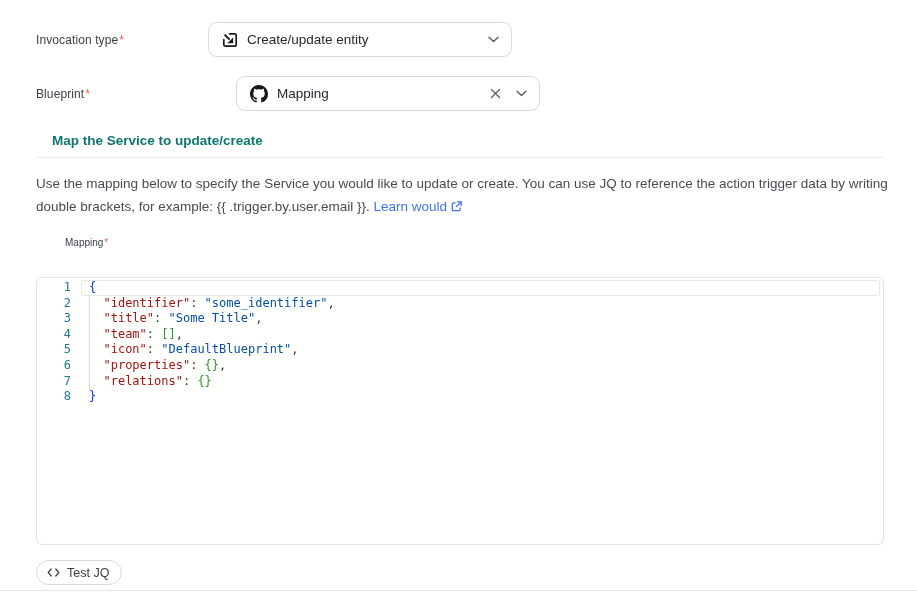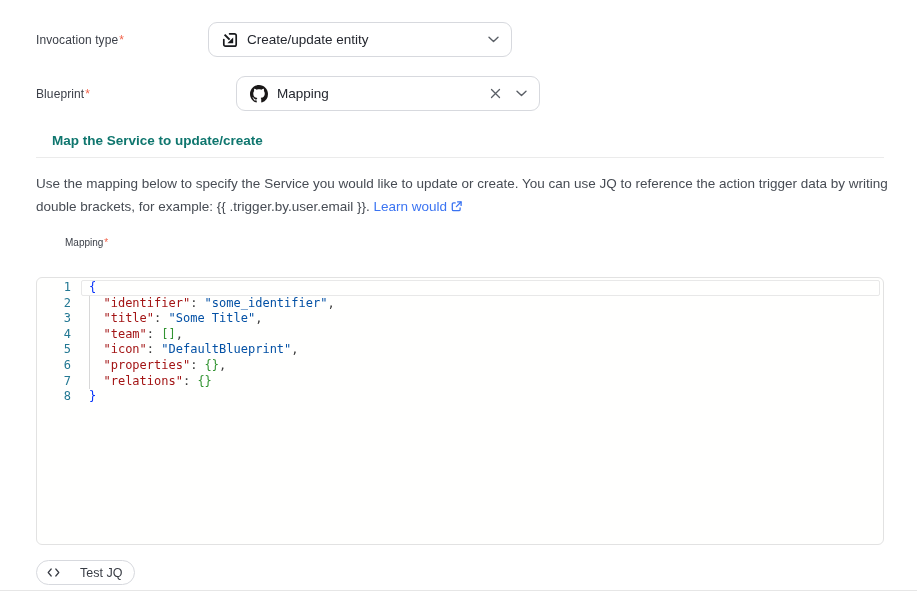--- a/index.html
+++ b/index.html
@@ -56,21 +56,21 @@
     border: 1px solid #e8e8e8; border-radius: 2px; pointer-events: none;
   }
   .indent-guide {
     position: absolute; left: 52px; top: 17.6px; width: 1px; height: 93.6px;
     background: #d8d8d8; pointer-events: none;
   }
 
   
   .test-jq-btn {
     left: 36px; top: 560px; height: 25px;
-    display: inline-flex; align-items: center; gap: 20px;
+    display: inline-flex; align-items: center; gap: 7px;
     padding: 0 12px 0 10px; background: #fff;
     border: 1px solid #d7d9de; border-radius: 13px;
     font-size: 12.5px; color: #383c44; cursor: pointer;
     font-family: "Liberation Sans", sans-serif;
   }
 
   .bottom-divider { left: 0; top: 590px; width: 917px; height: 1px; background: #e6e6e6; }
 </style>
 </head>
 <body>

